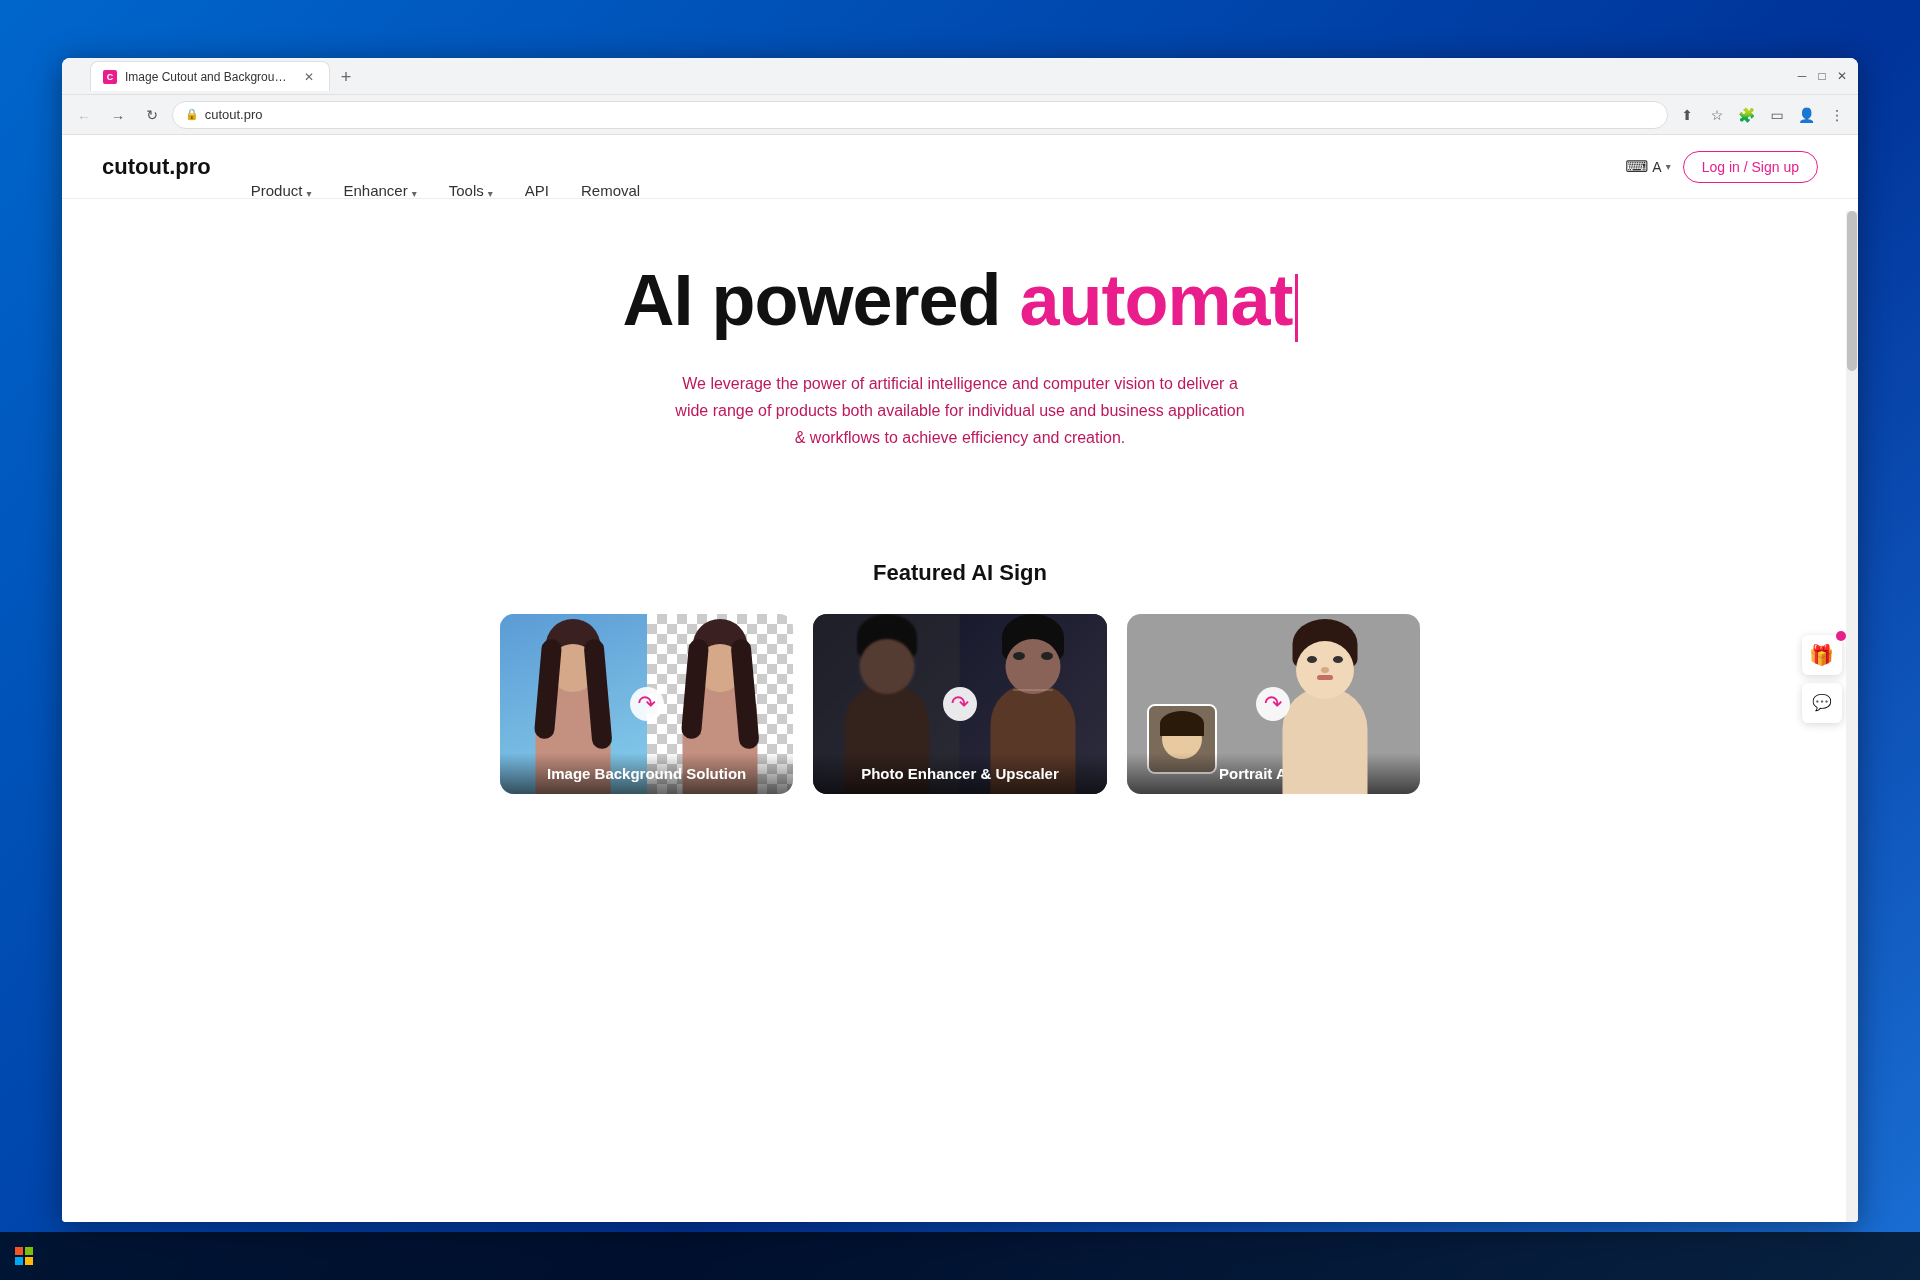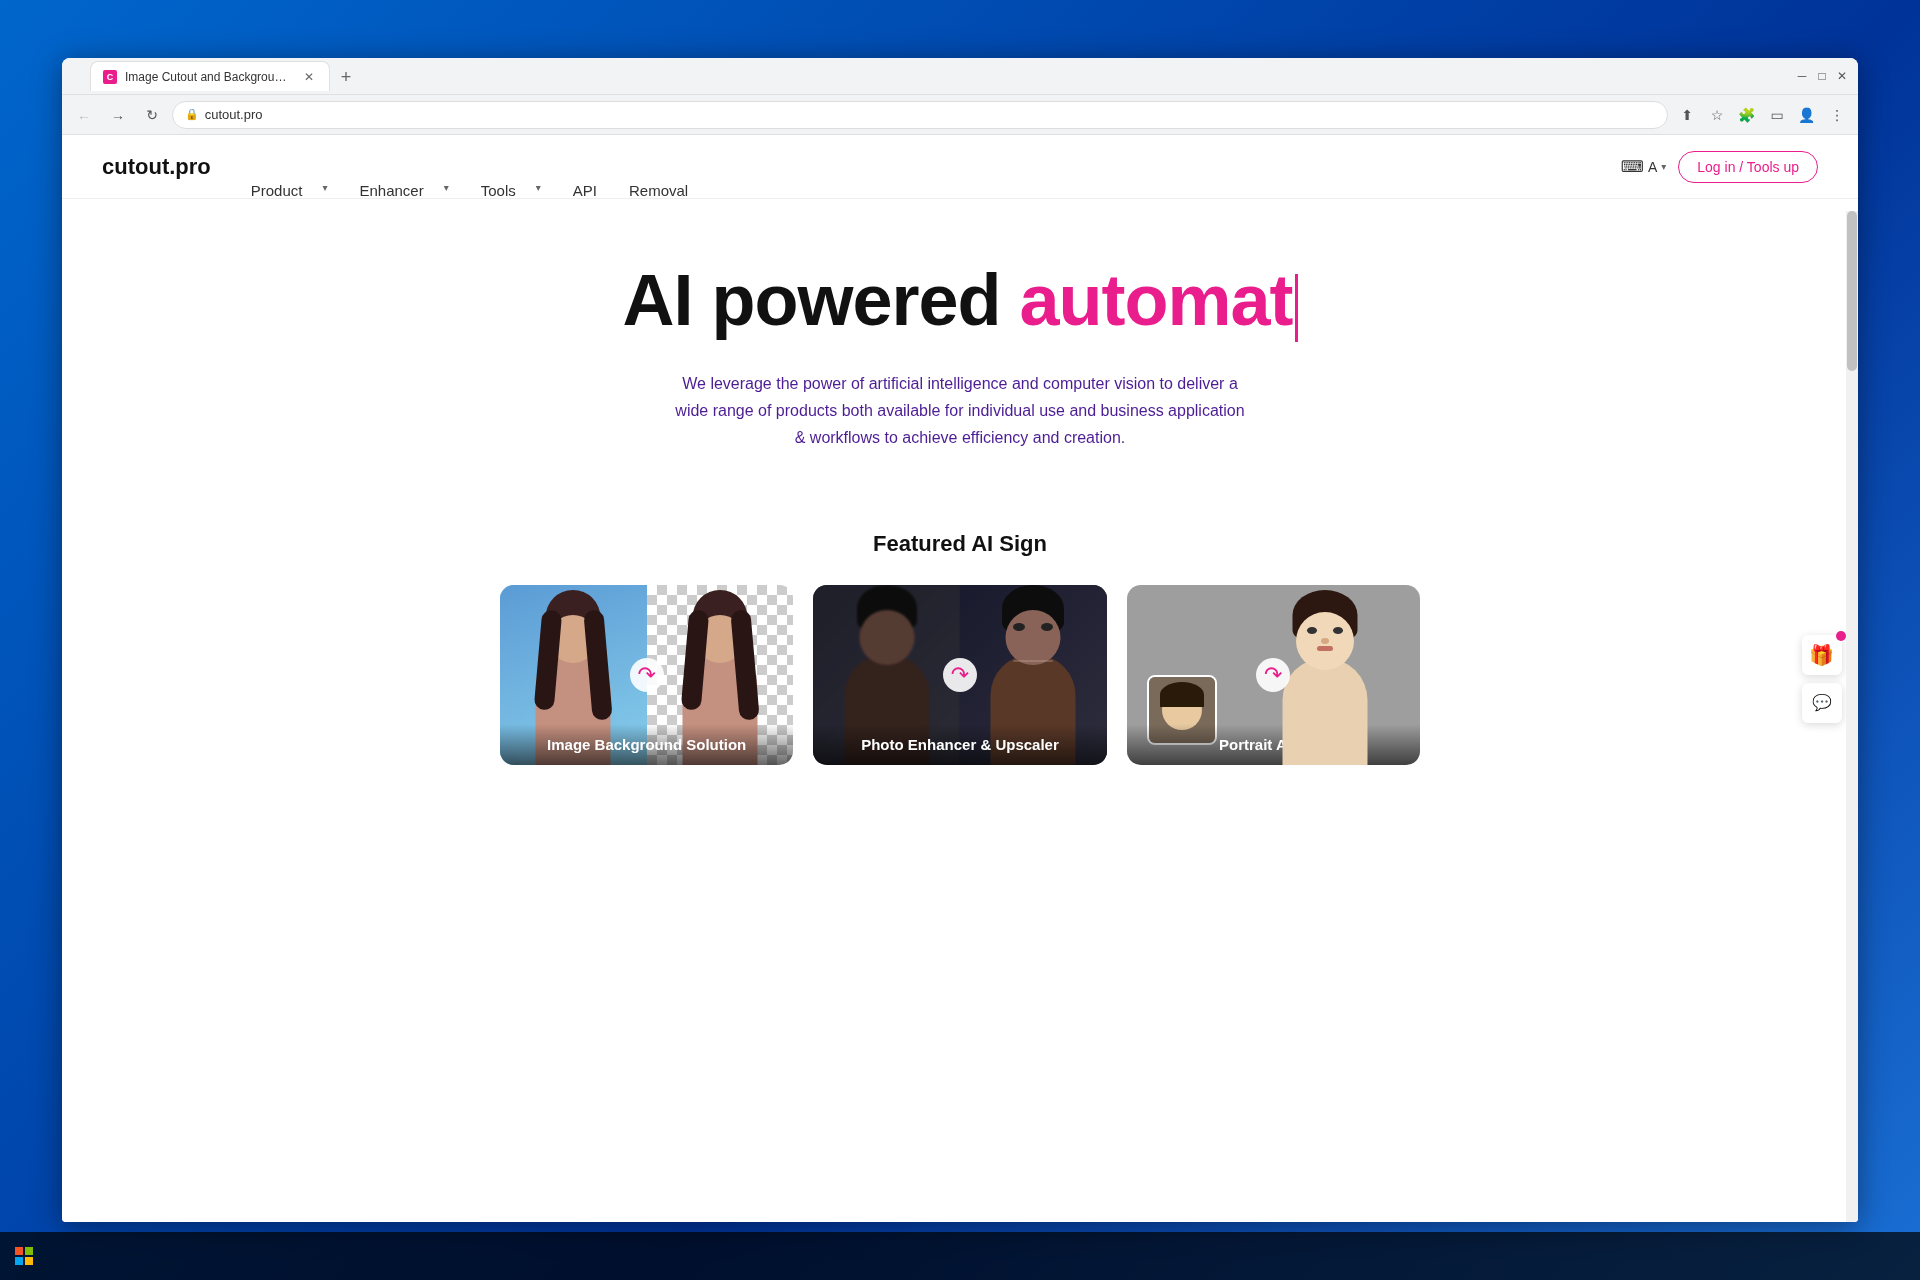--- a/index.html
+++ b/index.html
@@ -255,22 +255,22 @@
       align-items: center;
       gap: 32px;
       flex: 1;
     }
     .nav-link {
       font-size: 15px;
       color: #333;
       text-decoration: none;
       cursor: pointer;
       display: flex;
-      align-items: flex-start;
-      gap: 20px;
+      align-items: flex-end;
+      gap: 4px;
       margin-top: 48px;
     }
     .nav-chevron { font-size: 10px; color: #666; }
     .site-nav-right {
       display: flex;
       align-items: center;
       gap: 12px;
     }
     .lang-btn {
       display: flex;
@@ -312,23 +312,23 @@
     .hero-cursor {
       display: inline-block;
       width: 3px;
       height: 68px;
       background: #e91e8c;
       vertical-align: bottom;
       margin-left: 2px;
     }
     .hero-subtitle {
       font-size: 16px;
-      color: #4c1d95;
+      color: #be185d;
       max-width: 580px;
-      margin: 0 auto 40px;
+      margin: 0 auto 69px;
       line-height: 1.7;
     }
 
     
     .featured-section {
       padding: 0 40px 40px;
     }
     .featured-title {
       font-size: 22px;
       font-weight: 700;
@@ -571,21 +571,21 @@
         </a>
         <a class="nav-link">API</a>
         <a class="nav-link">Removal</a>
       </div>
       <div class="site-nav-right">
         <button class="lang-btn">
           <span style="font-size:16px;">⌨</span>
           <span>A</span>
           <span class="nav-chevron">▾</span>
         </button>
-        <button class="login-btn">Log in / Tools up</button>
+        <button class="login-btn">Log in / Sign up</button>
       </div>
     </nav>
 
     <section class="hero-section">
       <h1 class="hero-title">
         <span>AI powered </span><span class="hero-title-pink">automat</span><span class="hero-cursor"></span>
         <br>
       </h1>
       <p class="hero-subtitle">We leverage the power of artificial intelligence and computer vision to deliver a wide range of products both available for individual use and business application &amp; workflows to achieve efficiency and creation.</p>
     </section>

